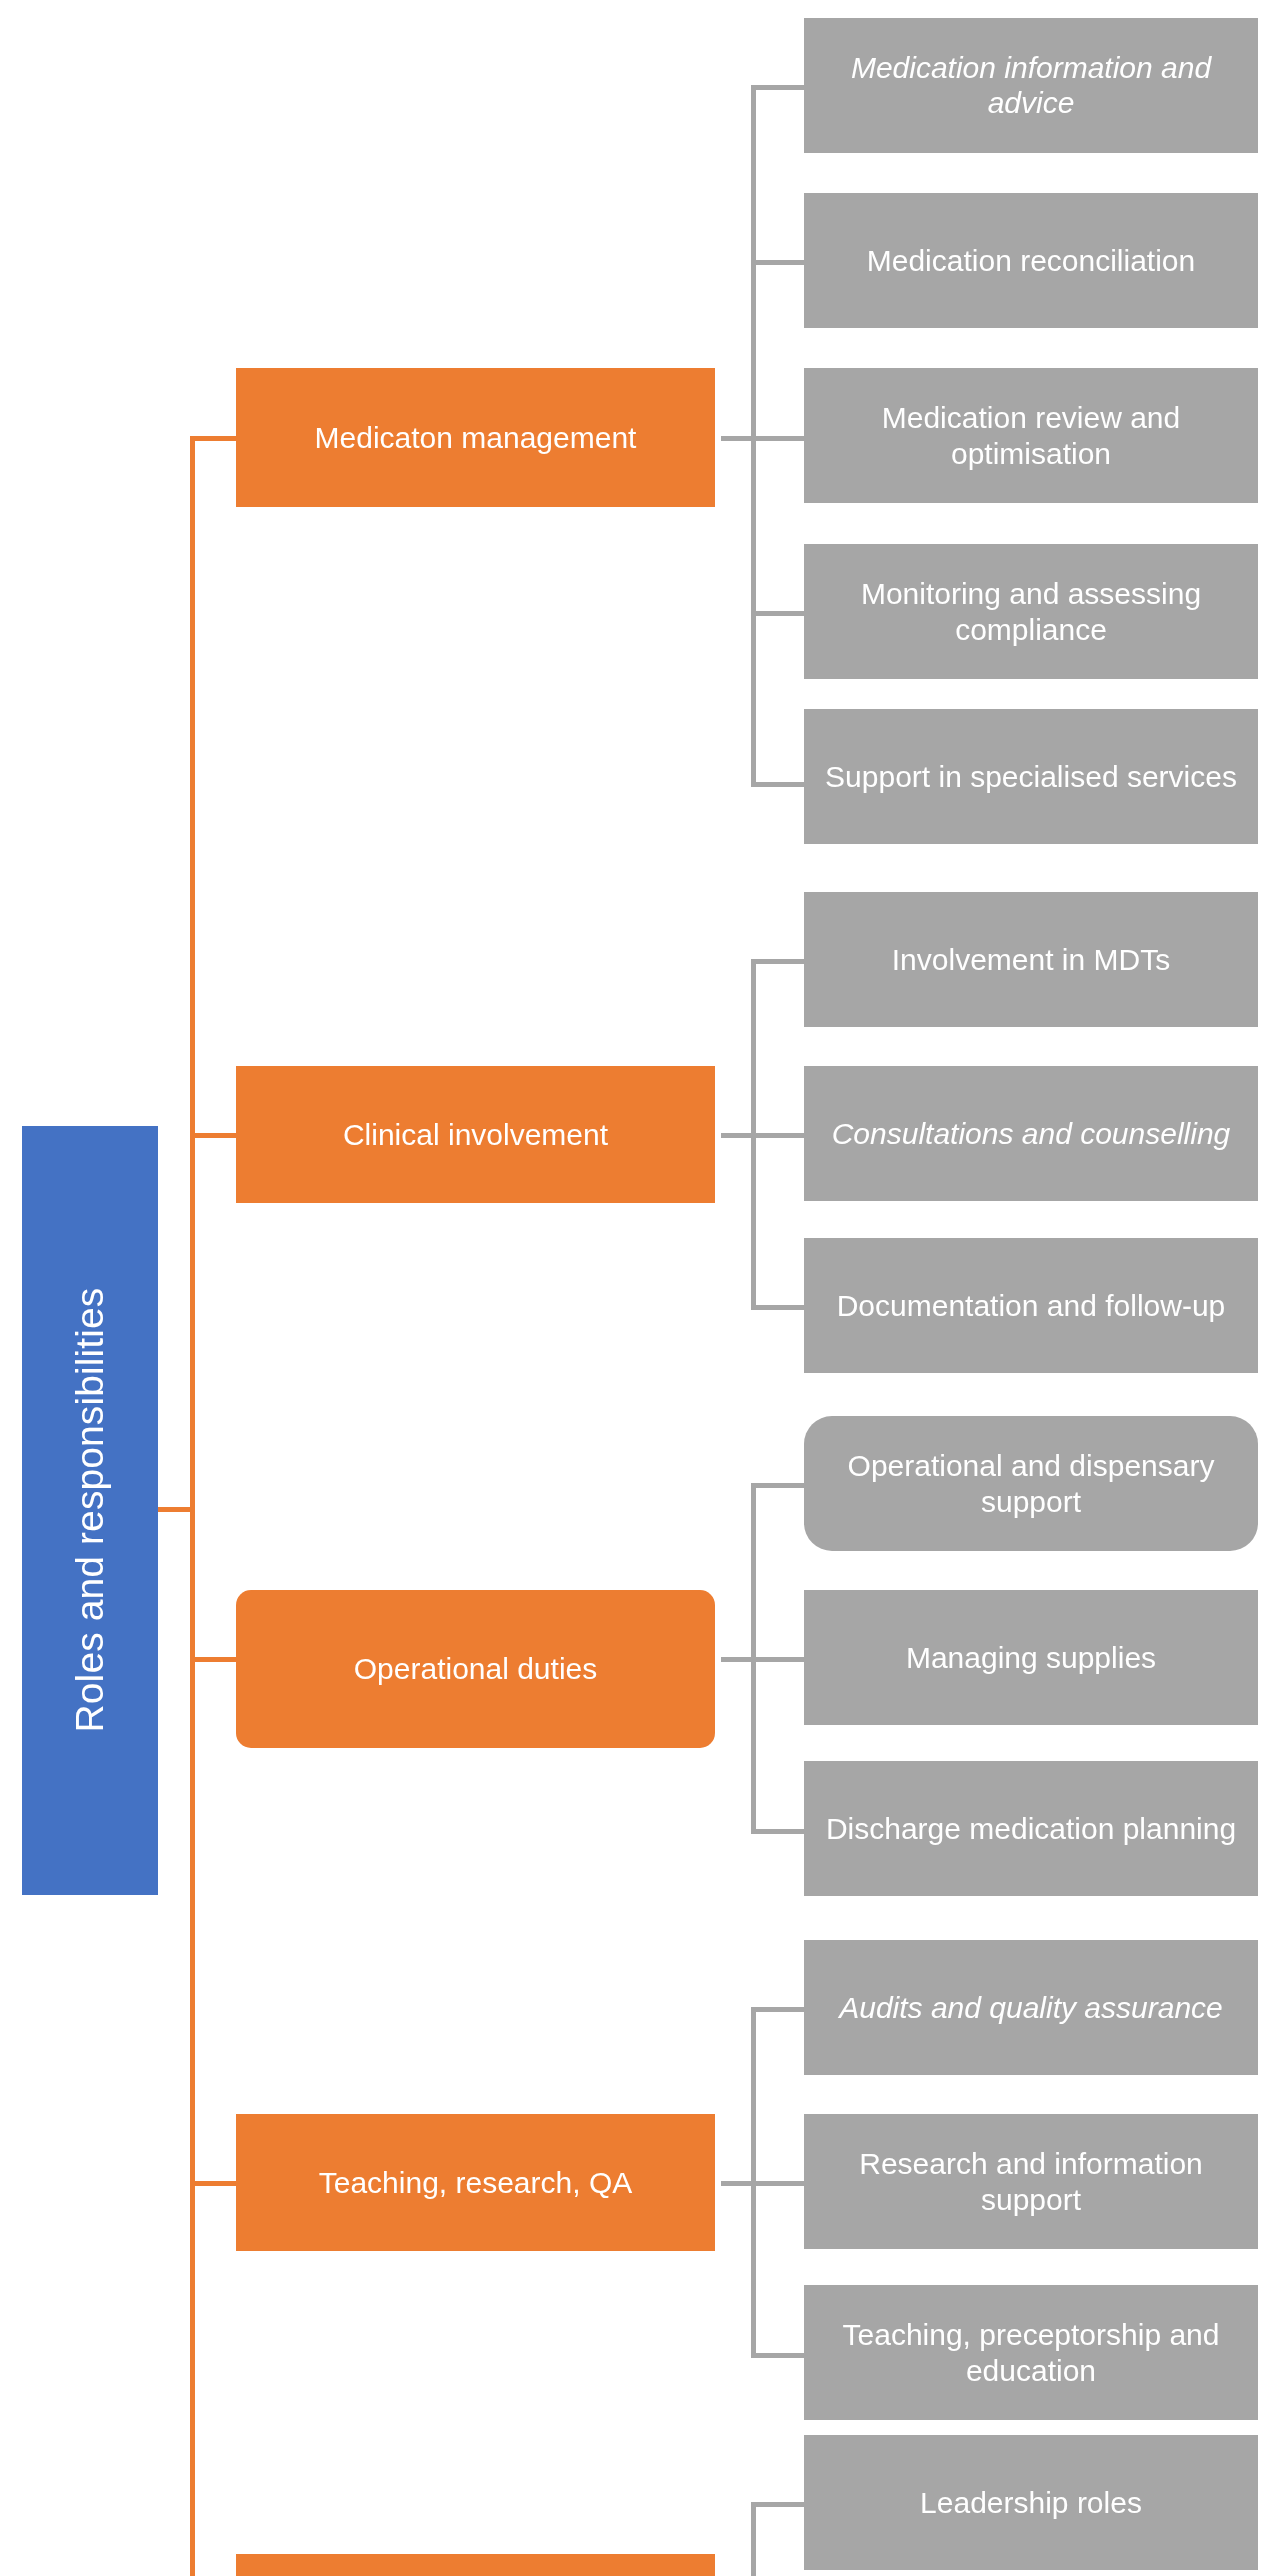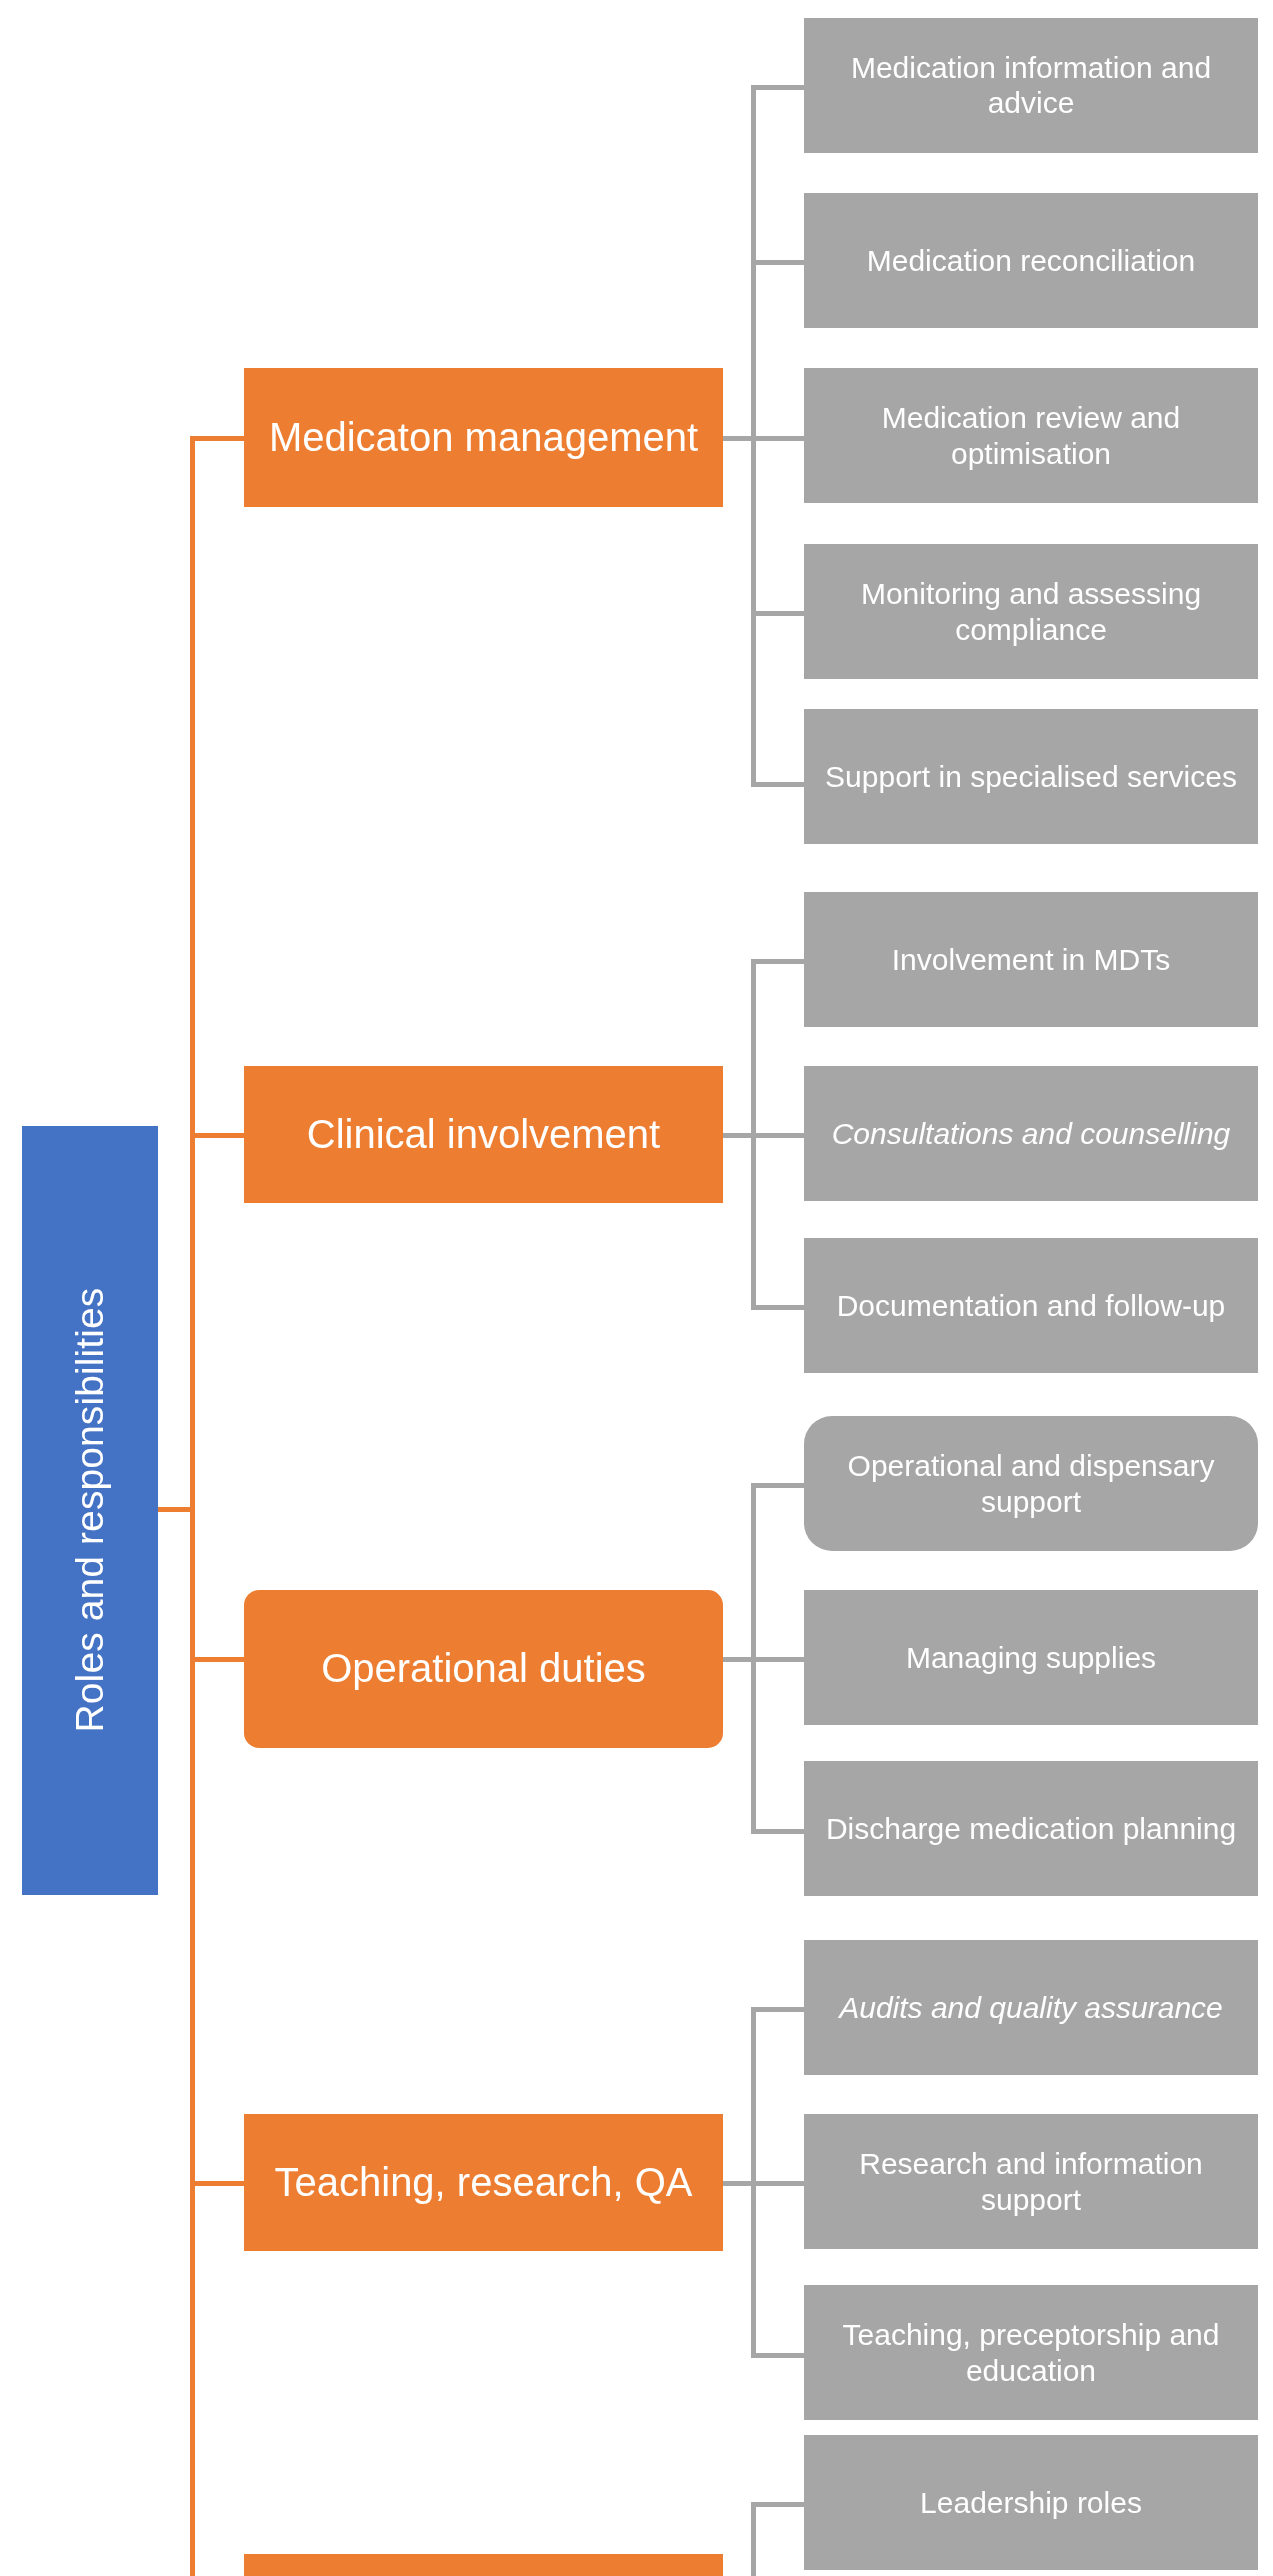--- a/index.html
+++ b/index.html
@@ -40,23 +40,23 @@
     white-space:nowrap;
     transform:rotate(-90deg);
     transform-origin:center center;
     font-size:39px;
     font-weight:400;
     letter-spacing:0.1px;
   }
   
   .branch{
     background:#ED7D31;
-    left:244px;
+    left:236px;
     width:479px;
-    font-size:40px;
+    font-size:30px;
     font-weight:400;
   }
   
   .leaf{
     background:#A6A6A6;
     left:804px;
     width:454px;
     font-size:30px;
     font-weight:400;
   }
@@ -110,21 +110,21 @@
   <div class="conn v grey" style="left:751px; top:2502px; height:241px;"></div>
   <div class="conn h grey" style="left:751px; top:2502px; width:55px;"></div>
 
   <div class="node root">
     <span class="vtext">Roles and responsibilities</span>
   </div>
 
   <div class="node branch" style="top:368px; height:139px;">
     <span>Medicaton management</span>
   </div>
-  <div class="node leaf" style="top:17.5px; height:135px;">
+  <div class="node leaf" style="top:17.5px; height:135px;font-style:italic;">
     <span>Medication information and advice</span>
   </div>
   <div class="node leaf" style="top:193px; height:135px;">
     <span>Medication reconciliation</span>
   </div>
   <div class="node leaf" style="top:368px; height:135px;">
     <span>Medication review and optimisation</span>
   </div>
   <div class="node leaf" style="top:544px; height:135px;">
     <span>Monitoring and assessing compliance</span>

